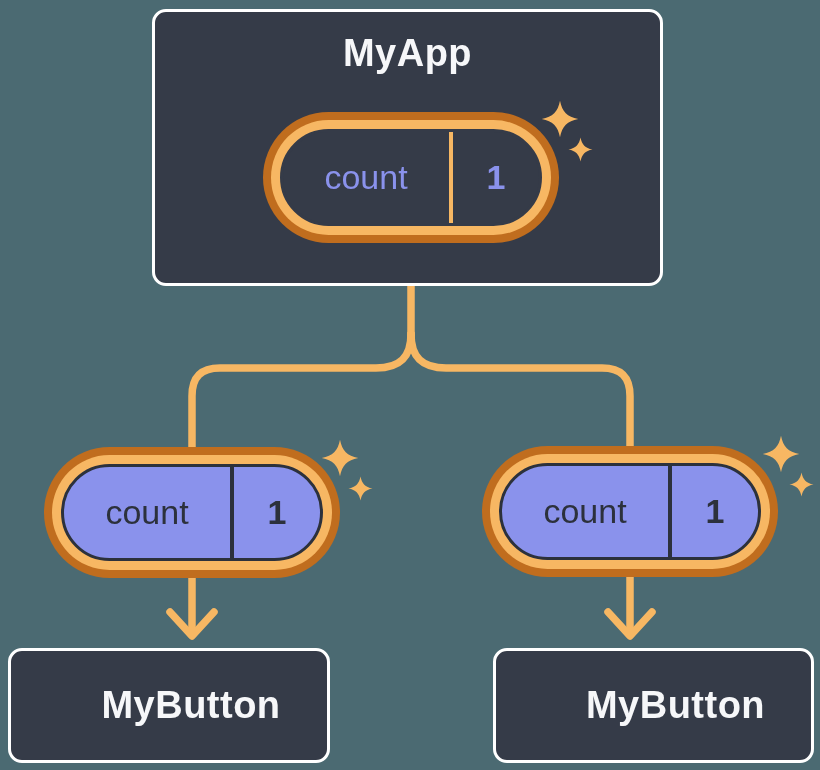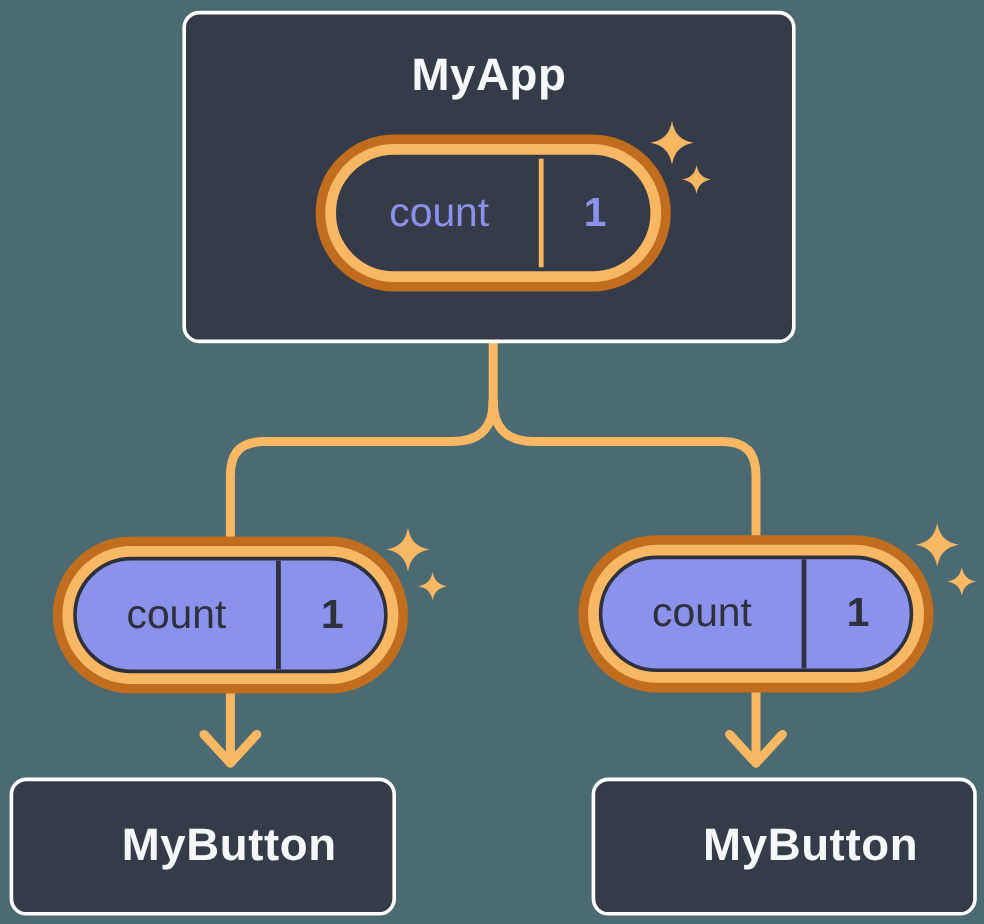--- a/index.html
+++ b/index.html
@@ -12,21 +12,21 @@
   .node{
     position:absolute;box-sizing:border-box;
     background:#353B48;border:3px solid #FFFFFF;border-radius:14px;
     color:#F6F7F9;
   }
   .node-title{
     font-size:38px;font-weight:600;text-align:center;letter-spacing:.5px;
     color:#F6F7F9;
   }
   #root-node{left:152px;top:9px;width:511px;height:277px;}
-  #root-node .node-title{margin-top:30px;}
+  #root-node .node-title{margin-top:20px;}
   .leaf{display:flex;align-items:center;justify-content:center;padding-left:44px;}
   #child-node-0{left:8px;top:648px;width:322px;height:115px;}
   #child-node-1{left:493px;top:648px;width:321px;height:115px;}
 
   
   .pill{
     position:absolute;box-sizing:border-box;
     background:#C06D1E;border-radius:100px;padding:8px;
   }
   .pill-inner{

